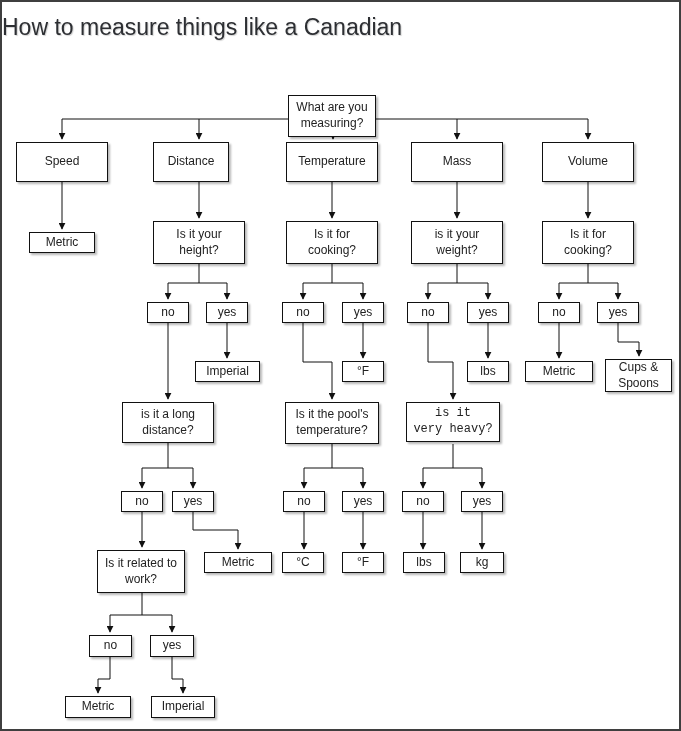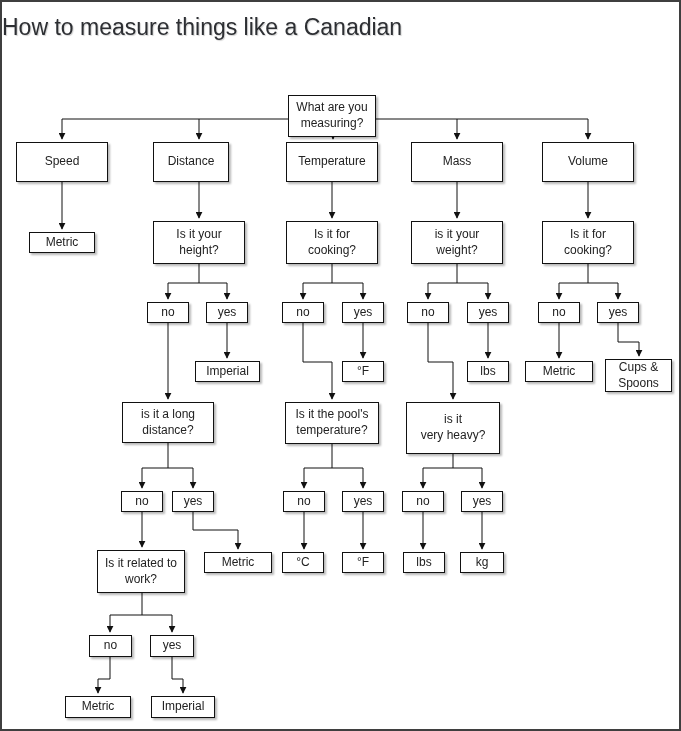--- a/index.html
+++ b/index.html
@@ -50,21 +50,21 @@
   #n-m_yes{left:465px;top:300px;width:42px;height:21px;}
   #n-v_no{left:536px;top:300px;width:42px;height:21px;}
   #n-v_yes{left:595px;top:300px;width:42px;height:21px;}
   #n-imperial1{left:193px;top:359px;width:65px;height:21px;}
   #n-f1{left:340px;top:359px;width:42px;height:21px;}
   #n-lbs1{left:465px;top:359px;width:42px;height:21px;}
   #n-metric_vol{left:523px;top:359px;width:68px;height:21px;}
   #n-cups{left:603px;top:357px;width:67px;height:33px;}
   #n-long_q{left:120px;top:400px;width:92px;height:41px;}
   #n-pool_q{left:283px;top:400px;width:94px;height:42px;}
-  #n-heavy_q{left:404px;top:400px;width:94px;height:52px;}
+  #n-heavy_q{left:404px;top:400px;width:94px;height:40px;font-family:Liberation Mono, monospace;}
   #n-ld_no{left:119px;top:489px;width:42px;height:21px;}
   #n-ld_yes{left:170px;top:489px;width:42px;height:21px;}
   #n-p_no{left:281px;top:489px;width:42px;height:21px;}
   #n-p_yes{left:340px;top:489px;width:42px;height:21px;}
   #n-h_no{left:400px;top:489px;width:42px;height:21px;}
   #n-h_yes{left:459px;top:489px;width:42px;height:21px;}
   #n-metric_ld{left:202px;top:550px;width:68px;height:21px;}
   #n-c_deg{left:280px;top:550px;width:42px;height:21px;}
   #n-f2{left:340px;top:550px;width:42px;height:21px;}
   #n-lbs2{left:401px;top:550px;width:42px;height:21px;}

